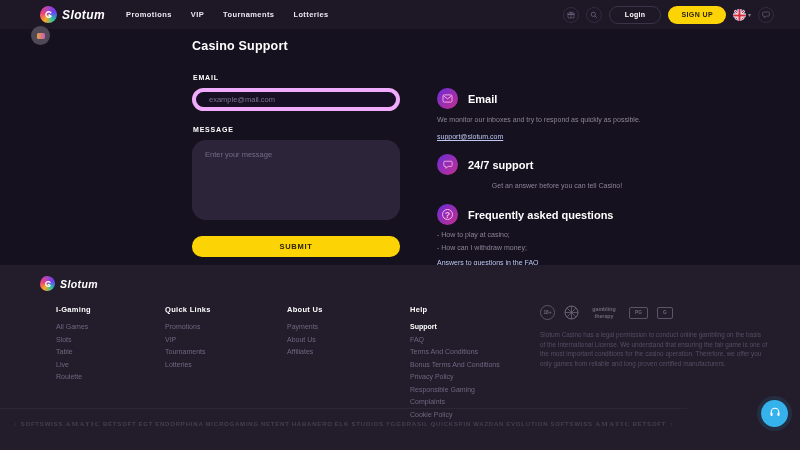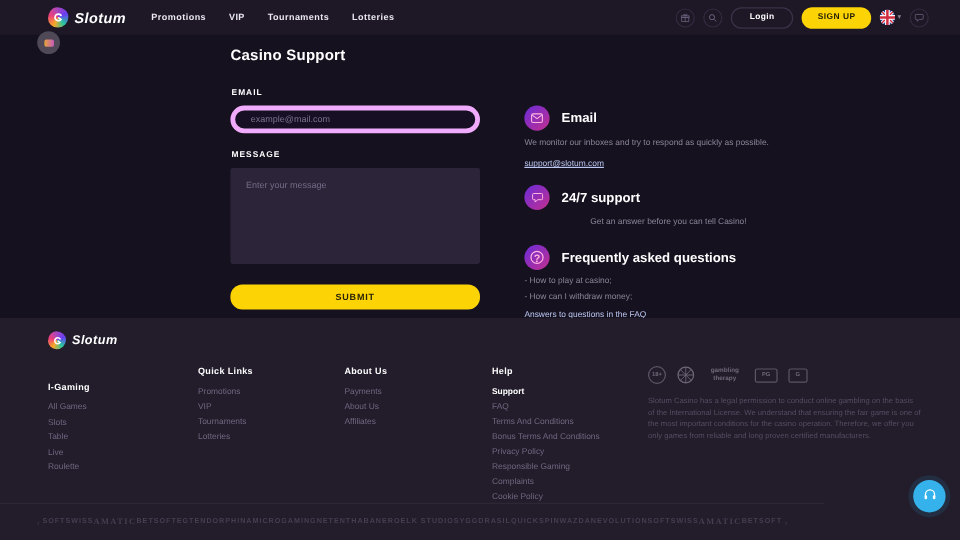--- a/index.html
+++ b/index.html
@@ -34,21 +34,21 @@
   .corner-chip { width:8px; height:6px; border-radius:1.5px; background:linear-gradient(90deg,#e7a33c,#c75abc); }
 
   
   .page-title { position:absolute; left:192px; top:39px; color:#fff; font-size:12.5px; font-weight:bold; letter-spacing:.2px; }
   .form { position:absolute; left:192px; top:74px; width:208px; }
   .field-label { display:block; color:#fff; font-size:7px; font-weight:bold; letter-spacing:.8px; margin:0 0 7px 1px; }
   .text-input { width:100%; height:23px; border-radius:12px; border:4px solid #f0abfc; background:#170f24;
                 color:#cfc9dd; font-size:7.5px; padding:0 13px; outline:none; font-family:inherit; }
   .text-input::placeholder { color:#7b7390; }
   .label-msg { margin-top:15px; }
-  .textarea { width:100%; height:80px; border-radius:2px; border:0; background:#2c2438; color:#cfc9dd;
+  .textarea { width:100%; height:80px; border-radius:14px; border:0; background:#2c2438; color:#cfc9dd;
               font-size:7.5px; padding:10px 13px; resize:none; outline:none; font-family:inherit; }
   .textarea::placeholder { color:#746c87; }
   .submit-btn { margin-top:12px; width:100%; height:21px; border:0; border-radius:10px; background:#fcd406;
                 color:#2a2305; font-size:7.5px; font-weight:bold; letter-spacing:.7px; cursor:pointer; }
 
   
   .info { position:absolute; left:437px; top:88px; width:240px; }
   .info-head { display:flex; align-items:center; gap:10px; }
   .info-badge { width:21px; height:21px; min-width:21px; border-radius:50%;
                 background:linear-gradient(135deg,#6a2bd9 0%,#c3308f 100%);
@@ -61,36 +61,36 @@
   .faq-item { color:#8b8498; font-size:7px; margin-top:6px; }
   .sec { margin-bottom:11px; }
   .sec-2 { margin-bottom:13px;text-align:center; }
 
   
   .footer { position:absolute; left:0; top:265px; width:800px; height:185px; background:#221c2b; }
   .footer-brand { position:absolute; left:40px; top:11px; display:flex; align-items:center; gap:5px; cursor:pointer; }
   .footer-brand .gem { width:15px; height:15px; }
   .footer-brand .brand-text { font-size:10.5px; }
   .f-col { position:absolute; top:40px; }
-  .f-col-0 { left:40px;margin-top:13px; }  .f-col-1 { left:165px; }  .f-col-2 { left:287px; }  .f-col-3 { left:410px; }
+  .f-col-0 { left:56px; }  .f-col-1 { left:165px; }  .f-col-2 { left:287px; }  .f-col-3 { left:410px; }
   .f-title { color:#fff; font-size:7.5px; font-weight:bold; letter-spacing:.3px; margin-bottom:9px; }
   .f-link { display:block; color:#6f6881; font-size:7px; margin-bottom:5.5px; text-decoration:none; cursor:pointer; }
   .f-link.active { color:#fff; font-weight:bold; }
   .f-legal { position:absolute; left:540px; top:40px; width:228px; }
   .badges { display:flex; align-items:center; gap:9px; opacity:.55; color:#a9a3b5; }
   .badge-age { width:15px; height:15px; min-width:15px; border-radius:50%; border:1px solid #8a8498;
                font-size:4.8px; font-weight:bold; display:flex; align-items:center; justify-content:center; }
   .badge-aware { width:15px; height:15px; display:block; }
   .badge-gt { font-size:5.3px; font-weight:bold; line-height:1.15; text-align:center; width:32px; }
   .badge-box { border:1px solid #8a8498; border-radius:2px; font-size:4.8px; font-weight:bold; padding:2.5px 5px; }
   .license { margin-top:10px; color:#544e63; font-size:6.4px; line-height:1.5; }
 
   
-  .providers { position:absolute; left:0; bottom:0; width:687px; height:31px; border-top:1px solid rgba(255,255,255,.05);
-               display:flex; align-items:center; justify-content:center; padding:0 12px; }
+  .providers { position:absolute; left:0; bottom:11px; width:687px; height:31px; border-top:1px solid rgba(255,255,255,.05);
+               display:flex; align-items:center; justify-content:space-between; padding:0 12px; }
   .prov { color:#453f52; font-size:6px; font-weight:bold; letter-spacing:.8px; white-space:nowrap; }
   .prov.serif { font-family:"Liberation Serif", serif; font-size:7px; letter-spacing:1.2px; }
   .prov-arrow { color:#3b3546; font-size:8px; background:none; border:0; cursor:pointer; padding:0 2px; }
 
   
   .chat-fab { position:absolute; left:761px; top:400px; width:27px; height:27px; border-radius:50%;
               background:#35b2ec; border:0; display:flex; align-items:center; justify-content:center;
               box-shadow:0 0 0 4px rgba(53,178,236,.12); cursor:pointer; }
 </style>
 </head>

